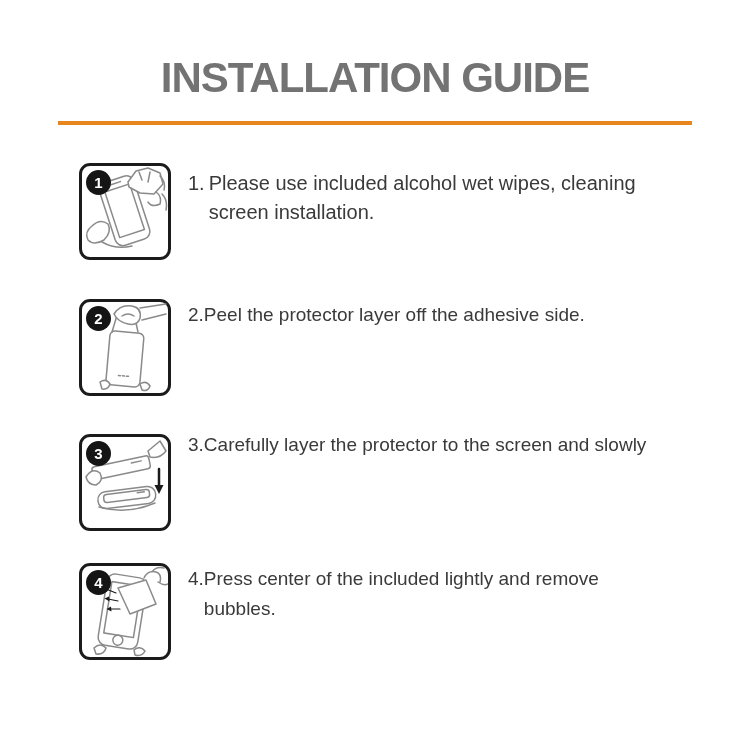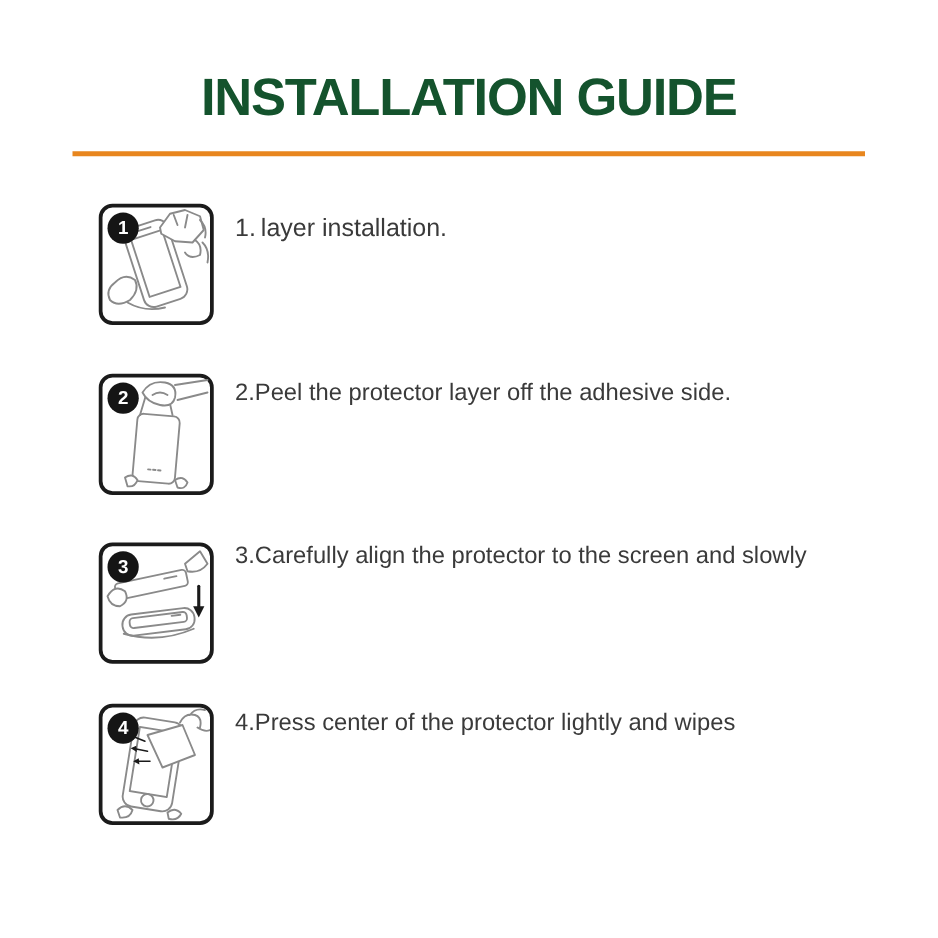--- a/index.html
+++ b/index.html
@@ -3,21 +3,21 @@
 <meta charset="utf-8">
 <style>
   html,body{margin:0;padding:0;}
   body{width:750px;height:750px;background:#ffffff;overflow:hidden;
        font-family:"Liberation Sans", sans-serif;}
   .page{position:relative;width:750px;height:750px;background:#fff;}
 
   .title{
     position:absolute;top:54px;left:0;width:750px;
     text-align:center;font-size:42px;font-weight:bold;
-    letter-spacing:-1px;color:#14532d;margin:0;
+    letter-spacing:-1px;color:#737373;margin:0;
   }
   .divider{
     position:absolute;top:121px;left:58px;width:634px;height:4px;
     background:#E8861E;
   }
 
   .step{position:absolute;left:0;width:750px;}
   .step--1{top:163px;}
   .step--2{top:299px;}
   .step--3{top:434px;}
@@ -70,21 +70,22 @@
         <path d="M10,60 Q18,52 26,58 Q30,66 22,74 Q12,80 6,74 Q2,66 10,60 Z" fill="#fff"></path>
         <path d="M20,76 Q34,84 50,80"></path>
       </svg>
       <div class="badge">
         <span>1</span>
       </div>
     </figure>
     <div class="text">
       <span class="prefix">1.</span>
       <div class="lines">
-        <div>layer installation.</div>
+        <div>Please use included alcohol wet wipes, cleaning</div>
+        <div>screen installation.</div>
       </div>
     </div>
   </section>
 
   <section class="step step--2">
     <figure class="illus">
       <svg viewBox="0 0 86 91" fill="none" stroke="#8a8a8a" stroke-width="1.5" stroke-linecap="round" stroke-linejoin="round">
         <g transform="rotate(5 43 56)">
           <rect x="26" y="30" width="34" height="54" rx="5" fill="#fff"></rect>
           <line x1="38" y1="74" x2="50" y2="74" stroke-dasharray="2,2"></line>
@@ -126,21 +127,21 @@
         <path d="M4,40 Q10,30 18,36 Q22,44 14,48 Q6,48 4,40 Z" fill="#fff"></path>
         <path d="M66,14 L78,4 L84,14 Q78,22 68,20 Z" fill="#fff"></path>
       </svg>
       <div class="badge">
         <span>3</span>
       </div>
     </figure>
     <div class="text">
       <span class="prefix">3.</span>
       <div class="lines">
-        <div>Carefully align the protector to  the screen and slowly</div>
+        <div>Carefully layer the protector to  the screen and slowly</div>
       </div>
     </div>
   </section>
 
   <section class="step step--4">
     <figure class="illus">
       <svg viewBox="0 0 86 91" fill="none" stroke="#8a8a8a" stroke-width="1.5" stroke-linecap="round" stroke-linejoin="round">
         <g transform="rotate(9 43 48)">
           <rect x="20" y="10" width="40" height="72" rx="8" fill="#fff"></rect>
           <rect x="25" y="18" width="30" height="52"></rect>
@@ -161,18 +162,19 @@
         <path d="M12,82 Q18,76 24,82 Q22,89 14,88 Z" fill="#fff"></path>
         <path d="M52,84 Q58,79 63,85 Q60,91 53,89 Z" fill="#fff"></path>
       </svg>
       <div class="badge">
         <span>4</span>
       </div>
     </figure>
     <div class="text">
       <span class="prefix">4.</span>
       <div class="lines">
-        <div>Press center of the protector lightly and wipes</div>
+        <div>Press center of the included lightly and remove</div>
+        <div>bubbles.</div>
       </div>
     </div>
   </section>
 
 </div>
 
 </body></html>

